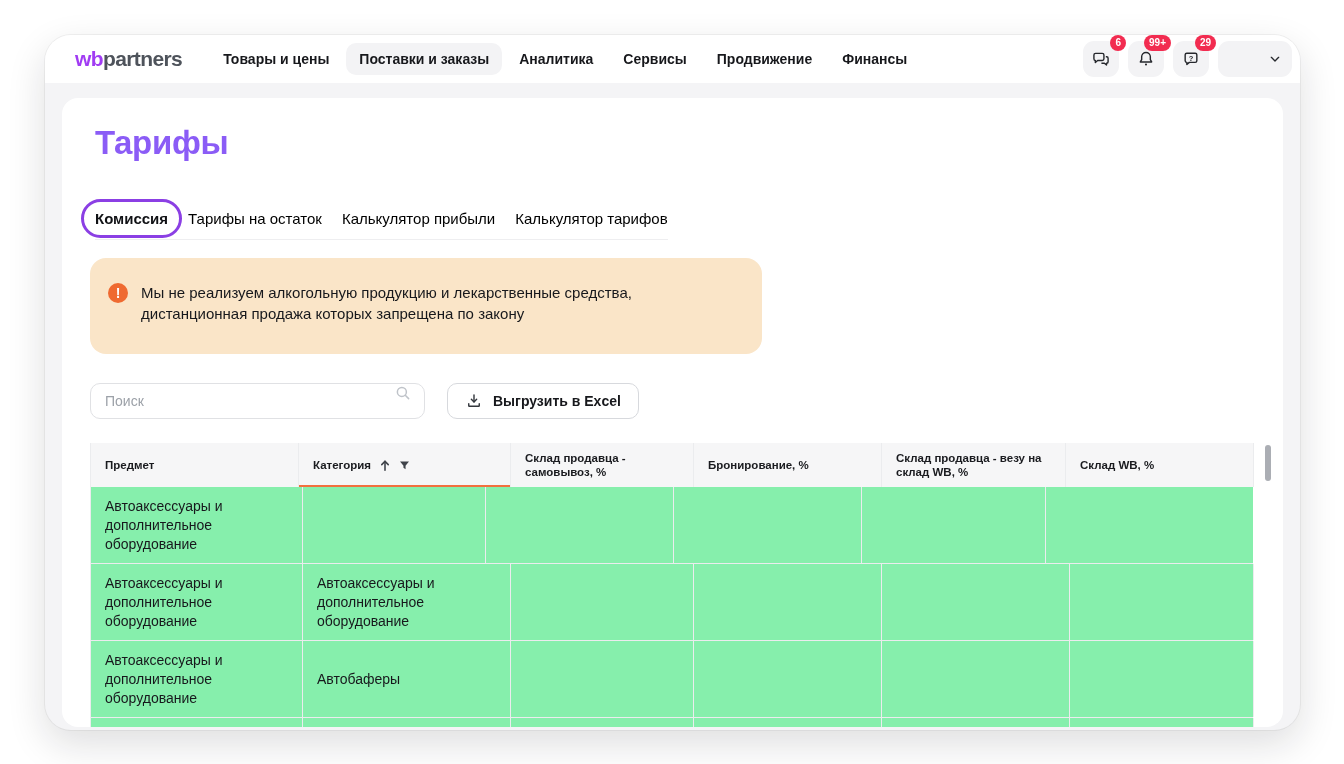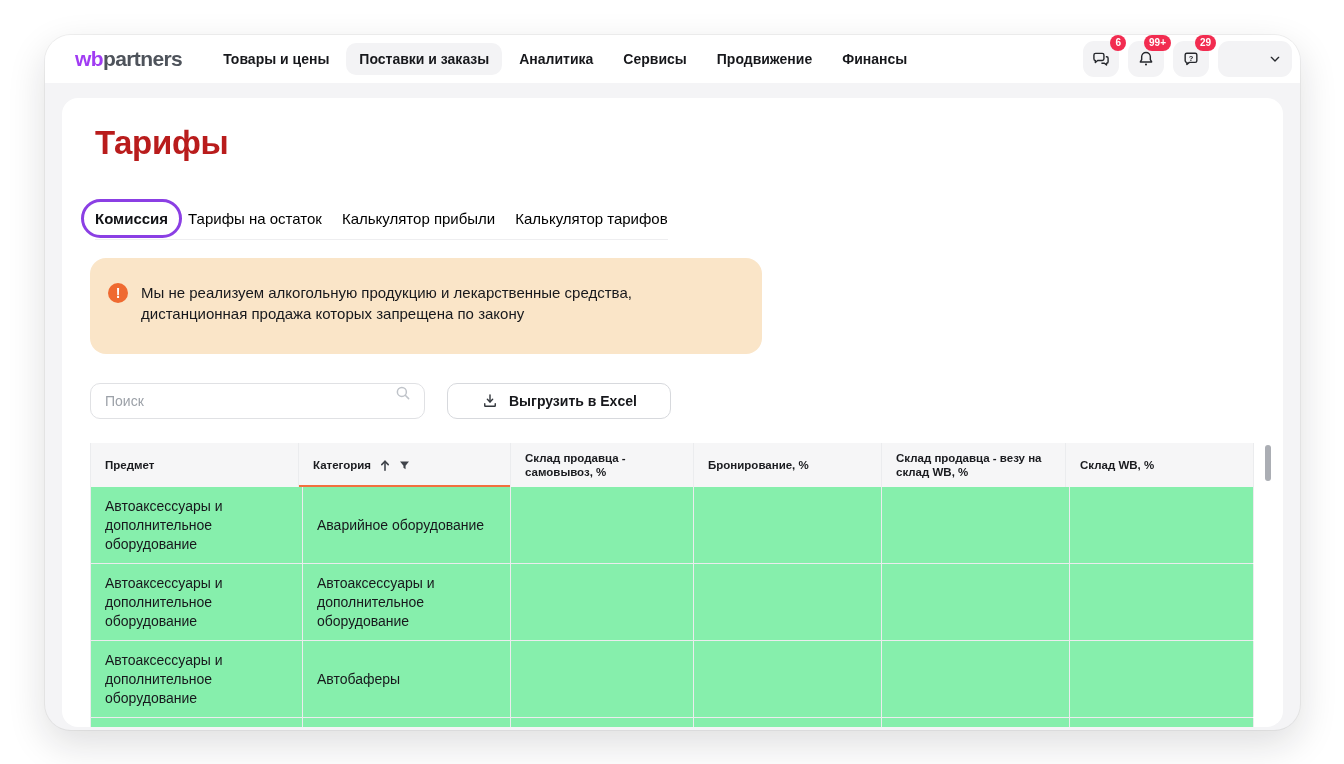--- a/index.html
+++ b/index.html
@@ -44,21 +44,21 @@
     display:flex; align-items:center; justify-content:flex-end; padding:0 9px;
     cursor:pointer;
   }
   
   .panel {
     position:absolute; left:17px; right:17px; top:63px; bottom:3px;
     background:#fff; border-radius:16px; overflow:hidden;
   }
   .page-title {
     position:absolute; left:33px; top:26px; margin:0;
-    font-size:33px; font-weight:800; color:#b91c1c; letter-spacing:-0.3px;
+    font-size:33px; font-weight:800; color:#8b5cf6; letter-spacing:-0.3px;
   }
   
   .tabs {
     position:absolute; left:33px; top:112px; display:flex; gap:20px;
     padding-bottom:12px; border-bottom:1px solid #EEEEF0;
   }
   .tab { font-size:15px; font-weight:400; color:#000000; white-space:nowrap; position:relative; cursor:pointer; }
   .tab.active { color:#111216; font-weight:700; }
   .tab .ring {
     position:absolute; inset:-11px -14px; border:3.5px solid var(--annotation,#8B3FE4);
@@ -82,21 +82,21 @@
     width:335px; height:36px; border:1px solid #E0E1E4; border-radius:10px;
     background:#fff; display:flex; padding:0 12px; gap:8px;
   }
   .search input {
     border:none; outline:none; flex:1; font-size:14px; color:#17181C; background:transparent;
     font-family:"Liberation Sans", sans-serif;
   }
   .search input::placeholder { color:#9CA1A8; }
   .export-btn {
     height:36px; border:1px solid #D7D9DD; border-radius:10px; background:#fff;
-    display:flex; align-items:center; gap:10px; padding:0 33px;
+    display:flex; align-items:center; gap:10px; padding:0 17px;
     font-size:14px; font-weight:600; color:#17181C; cursor:pointer;
     font-family:"Liberation Sans", sans-serif;
   }
   
   .table { position:absolute; left:28px; top:345px; width:1163px; border-left:1px solid #EBECEE; }
   .thead { display:flex; background:#F6F6F7; height:44px; }
   .th {
     padding:6px 14px; font-size:11.5px; font-weight:700; color:#1A1B1F;
     display:flex; align-items:center; gap:8px; border-right:1px solid #EBECEE;
     position:relative; line-height:14px; cursor:pointer;
@@ -233,21 +233,20 @@
           <div class="th c5">
             <span class="th-label">Склад продавца - везу на склад WB, %</span>
           </div>
           <div class="th c4">
             <span class="th-label">Склад WB, %</span>
           </div>
         </div>
       <div class="tbody">
           <div class="tr">
             <div class="td c0">Автоаксессуары и дополнительное оборудование</div>
-            <div class="td c1">Аварийное оборудование</div>
             <div class="td c2"></div>
             <div class="td c3"></div>
             <div class="td c4"></div>
             <div class="td c5"></div>
           </div>
           <div class="tr">
             <div class="td c0">Автоаксессуары и дополнительное оборудование</div>
             <div class="td c1">Автоаксессуары и дополнительное оборудование</div>
             <div class="td c2"></div>
             <div class="td c3"></div>

